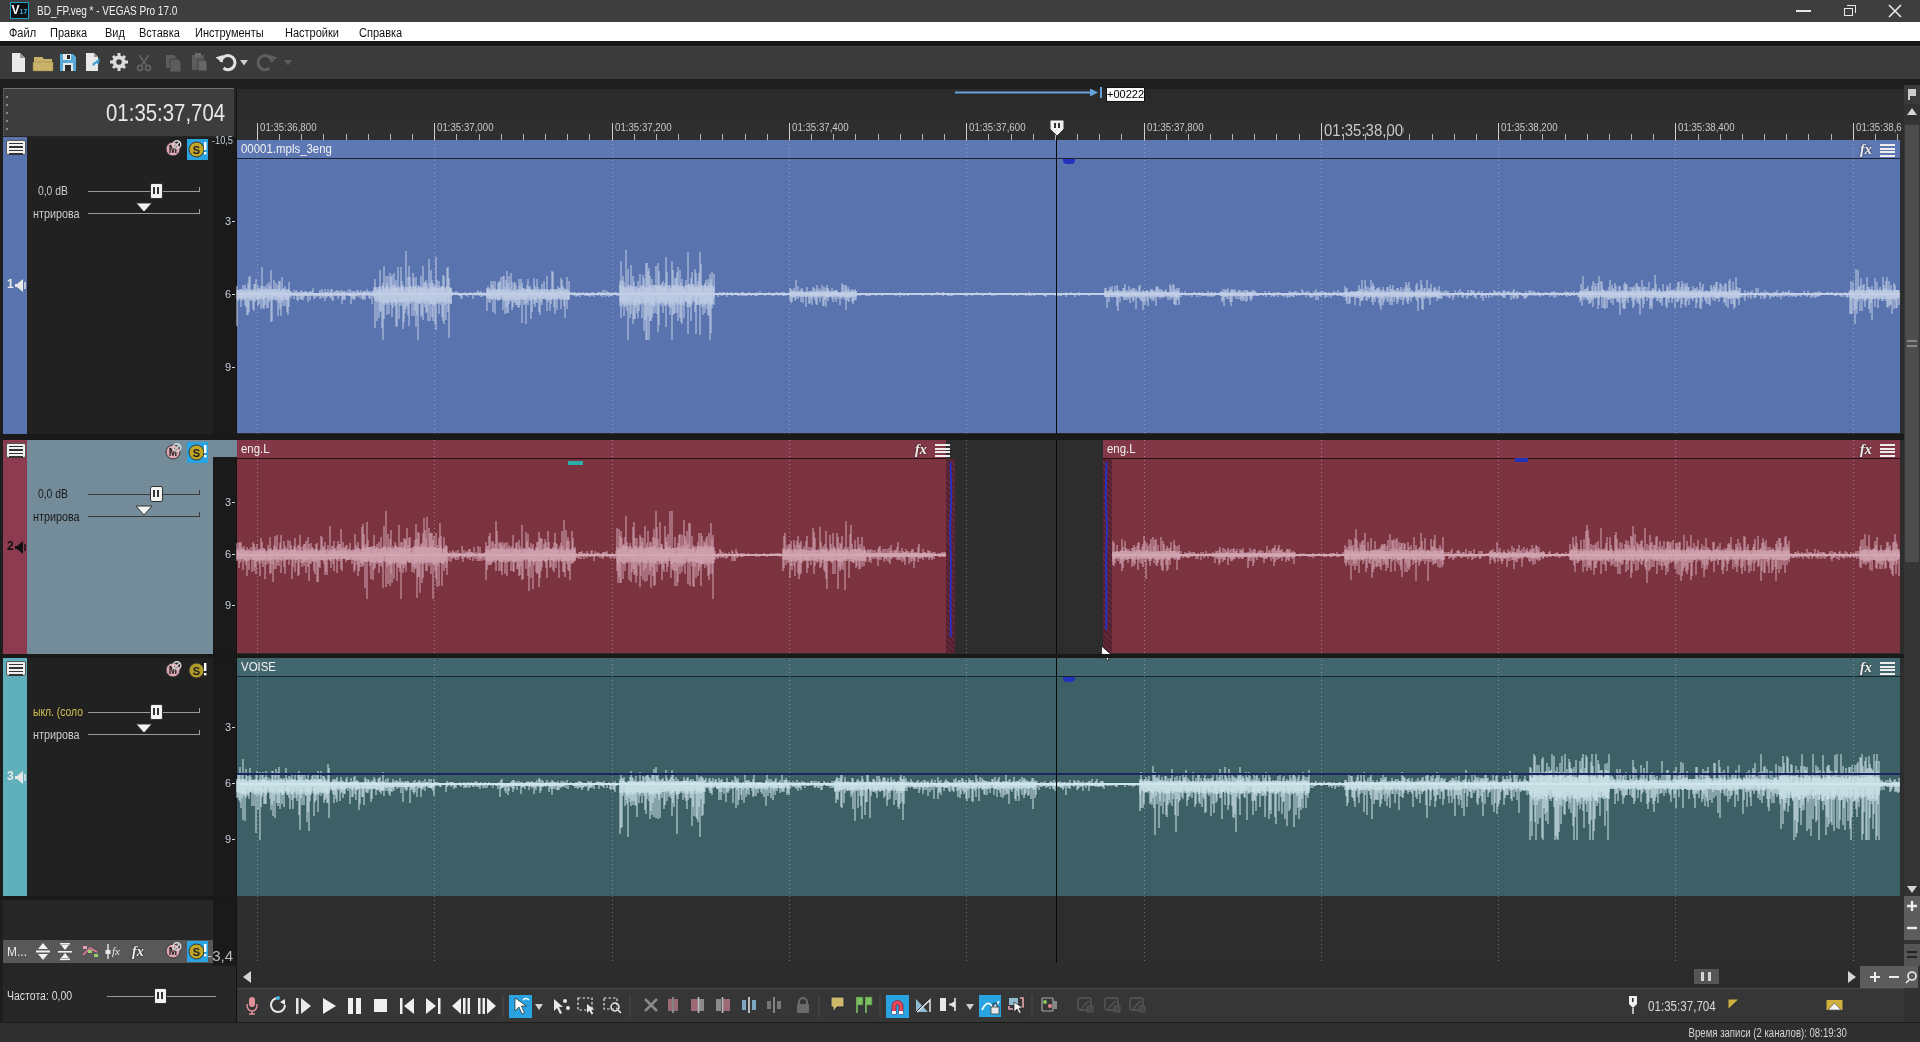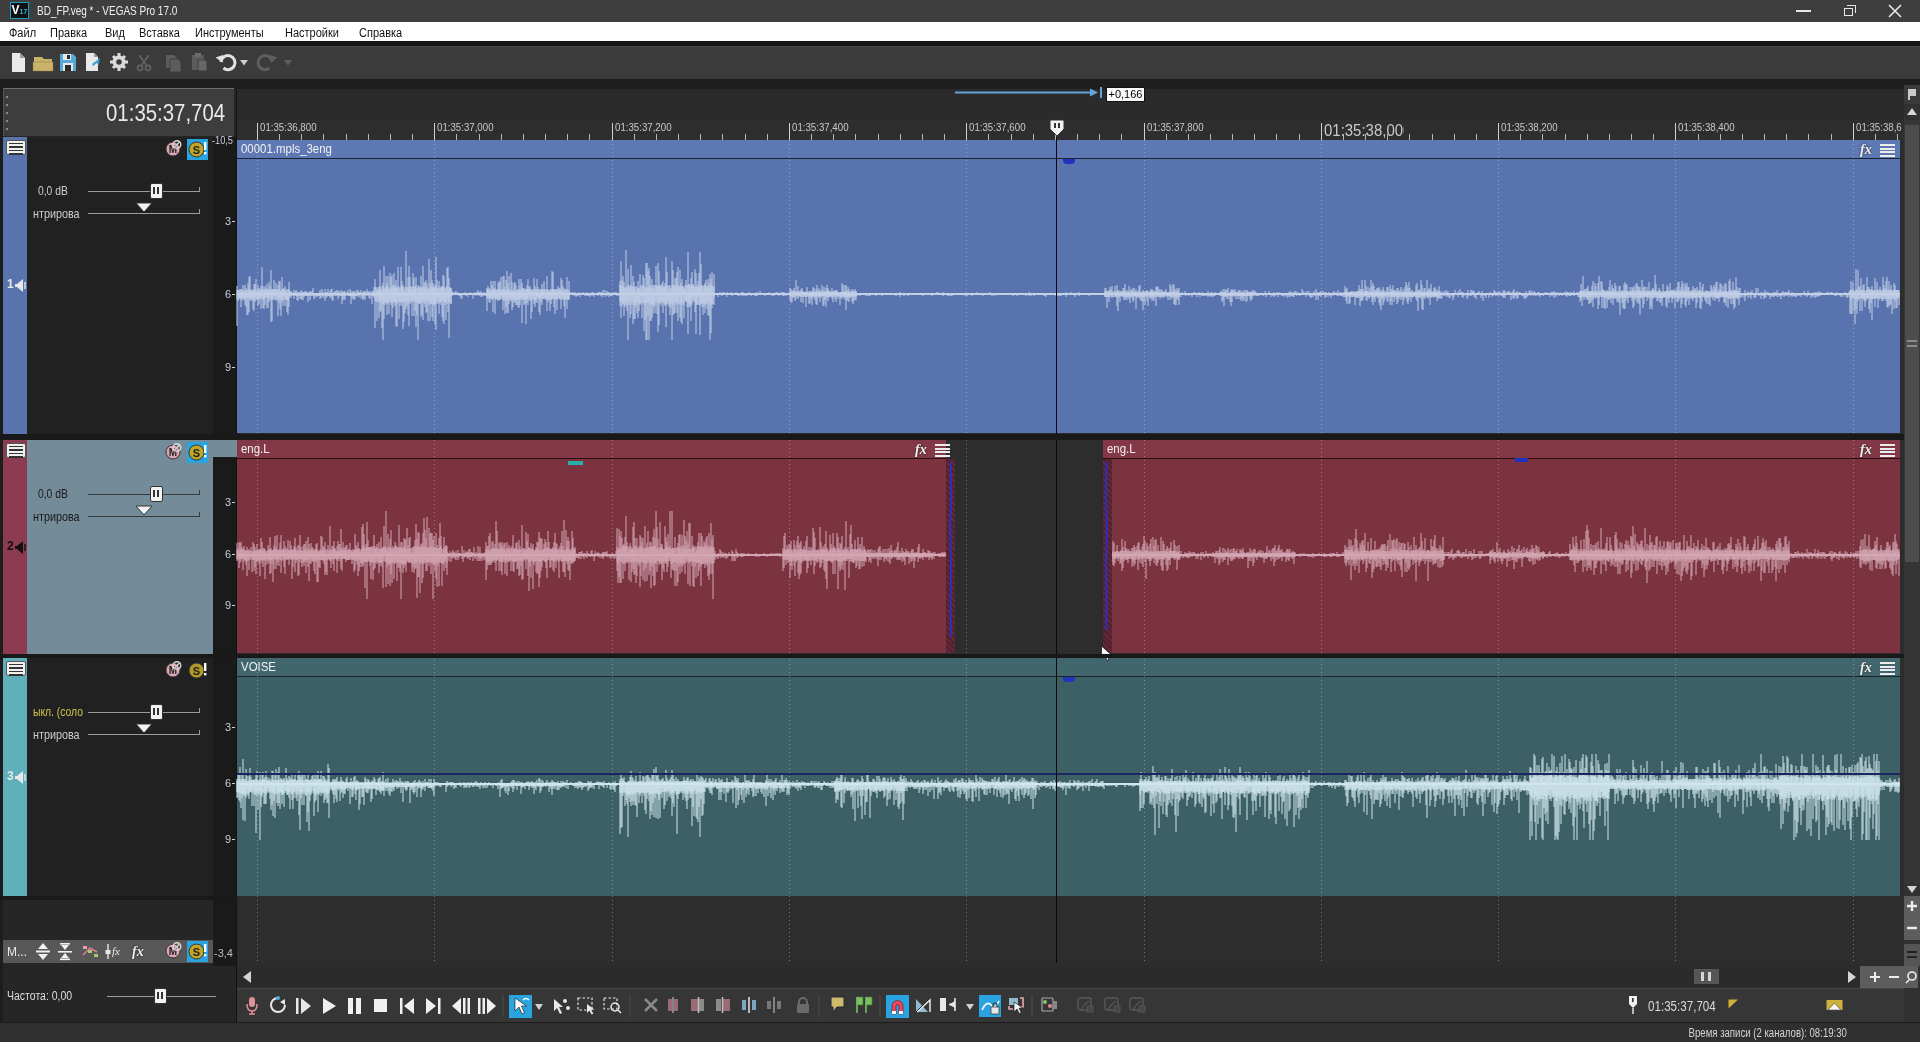--- a/index.html
+++ b/index.html
@@ -258,21 +258,21 @@
 <svg class="ab" style="left:1049px;top:119px" width="16" height="19">
     <path d="M2,1 h12 q1,0 1,1 v8 l-7,7 l-7,-7 v-8 q0,-1 1,-1z" fill="#f2f2f2" stroke="#333" stroke-width="1"></path>
     <rect x="5" y="4" width="2" height="5" fill="#333"></rect>
     <rect x="9" y="4" width="2" height="5" fill="#333"></rect>
   </svg>
 <svg class="ab" style="left:950px;top:85px" width="160" height="16">
     <line x1="5" y1="7.5" x2="145" y2="7.5" stroke="#66a3dc" stroke-width="1.8"></line>
     <path d="M148,7.5 l-8,-4 v8 z" fill="#66a3dc"></path>
     <line x1="151" y1="2" x2="151" y2="13" stroke="#66a3dc" stroke-width="2"></line>
   </svg>
-<div class="ab" style="left:1106px;top:87px;width:39px;height:15px;background:#fafafa;border:1px solid #111;color:#000;font-size:11px;text-align:center;line-height:13px">+0,166</div>
+<div class="ab" style="left:1106px;top:87px;width:39px;height:15px;background:#fafafa;border:1px solid #111;color:#000;font-size:11px;text-align:center;line-height:13px">+00222</div>
 <div style="position:absolute;left:3px;top:137px;width:24px;height:297px;background:#5873ad"></div>
 <div style="position:absolute;left:27px;top:137px;width:186px;height:297px;background:#212121"></div>
 <div class="ab" style="left:6px;top:140px;width:20px;height:15px;background:#f0f0f0;border-radius:2px;border:1px solid #555">
     <div style="position:absolute;left:2px;top:1.5px;width:14px;height:1.8px;background:#333"></div>
     <div style="position:absolute;left:2px;top:5.0px;width:14px;height:1.8px;background:#333"></div>
     <div style="position:absolute;left:2px;top:8.5px;width:14px;height:1.8px;background:#333"></div>
     <div style="position:absolute;left:2px;top:12.0px;width:14px;height:1.8px;background:#333"></div>
   </div>
 <svg class="ab" style="left:165px;top:140px" width="17" height="17">
 <circle cx="8" cy="9" r="7" fill="#dea6b2" stroke="#333" stroke-width="1"></circle>
@@ -435,21 +435,21 @@
 <circle cx="12" cy="4.5" r="3.8" fill="none" stroke="#d8d8d8" stroke-width="1.4"></circle>
 <line x1="9.5" y1="7" x2="14.5" y2="2" stroke="#d8d8d8" stroke-width="1.4"></line>
   </svg>
 <div class="ab" style="left:187px;top:941px;width:21px;height:21px;background:#2aa4e0"></div>
 <svg class="ab" style="left:187px;top:941px" width="21" height="21">
 <circle cx="9.5" cy="10.5" r="7.5" fill="#c2a625" stroke="#333" stroke-width="1"></circle>
 <text x="9.5" y="14.5" font-size="11" font-weight="bold" text-anchor="middle" fill="#222" font-family="Liberation Sans">S</text>
 <rect x="17" y="3" width="2.4" height="8" fill="#fff"></rect>
     <rect x="17" y="13" width="2.4" height="2.4" fill="#fff"></rect>
   </svg>
-<div style="position:absolute;right:1687px;top:947px;font-size:11px;color:#bbbbbb;white-space:nowrap;text-align:right;margin-left:36px;">-3,4</div>
+<div style="position:absolute;right:1687px;top:947px;font-size:15px;color:#bbbbbb;white-space:nowrap;text-align:right;margin-left:36px;">-3,4</div>
 <div style="position:absolute;left:7px;top:989px;font-size:12.5px;color:#dddddd;white-space:nowrap;transform:scaleX(0.84);transform-origin:0 50%;">Частота: 0,00</div>
 <div style="position:absolute;left:107px;top:996px;width:109px;height:1px;background:#999"></div>
 <div class="ab" style="left:154px;top:988px;width:13px;height:16px;background:#f2f2f2;border:1px solid #333;border-radius:2px"></div>
 <div style="position:absolute;left:157px;top:992px;width:2px;height:7px;background:#333"></div>
 <div style="position:absolute;left:161px;top:992px;width:2px;height:7px;background:#333"></div>
 <div style="position:absolute;left:1904px;top:85px;width:16px;height:19px;background:#3a3a3a"></div>
 <svg class="ab" style="left:1906px;top:88px" width="12" height="13">
     <path d="M2,1 h8 v7 h-6 v4 h-2 z M4,3 h4 v3 h-4 z" fill="#cccccc"></path>
   </svg>
 <svg class="ab" style="left:1906px;top:107px" width="12" height="10">

